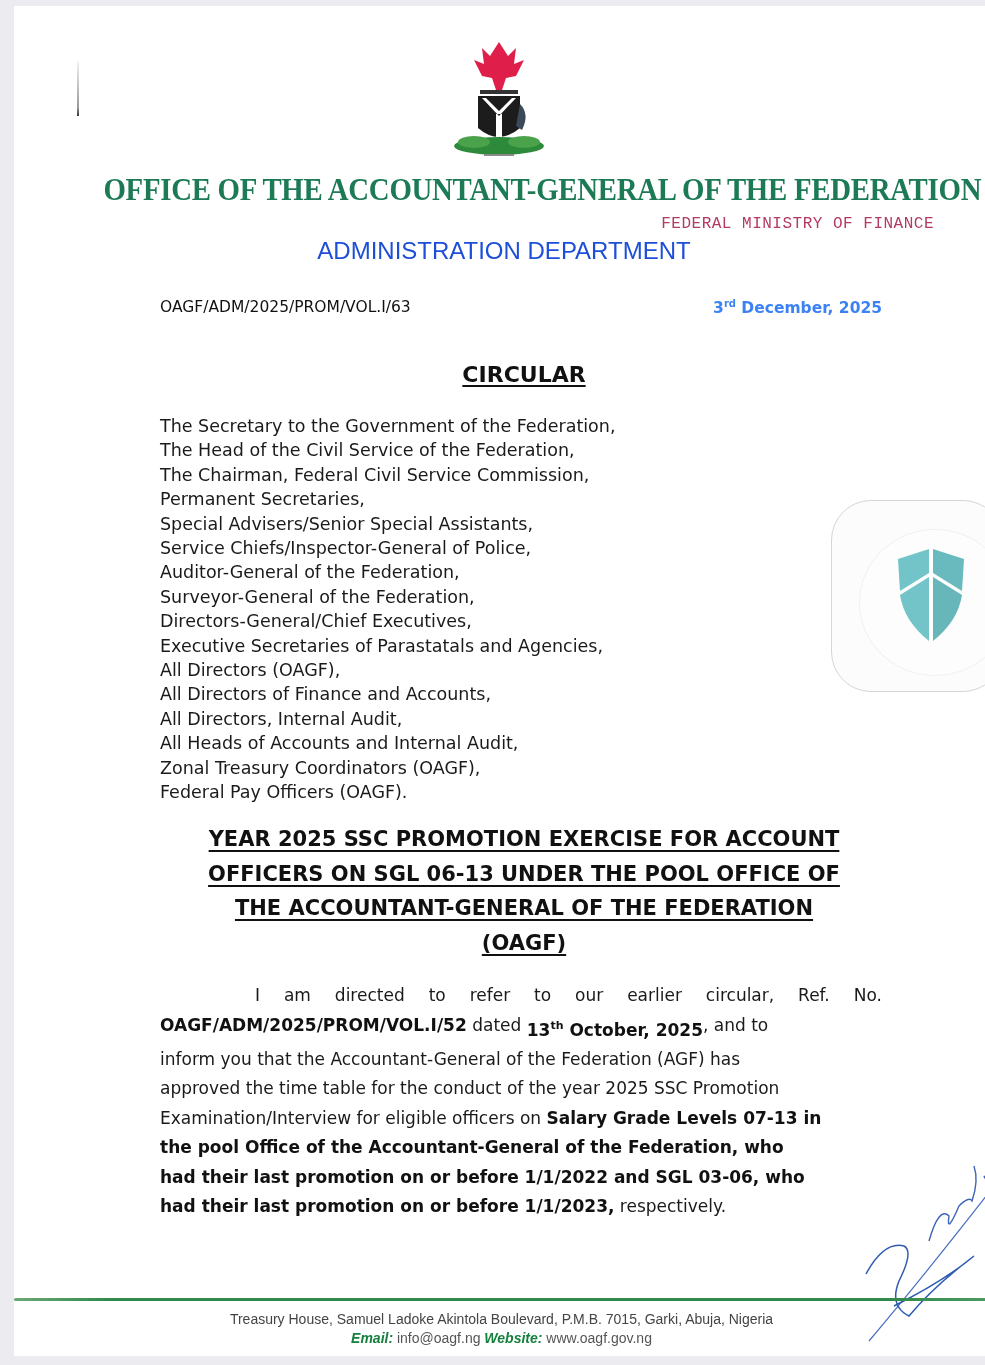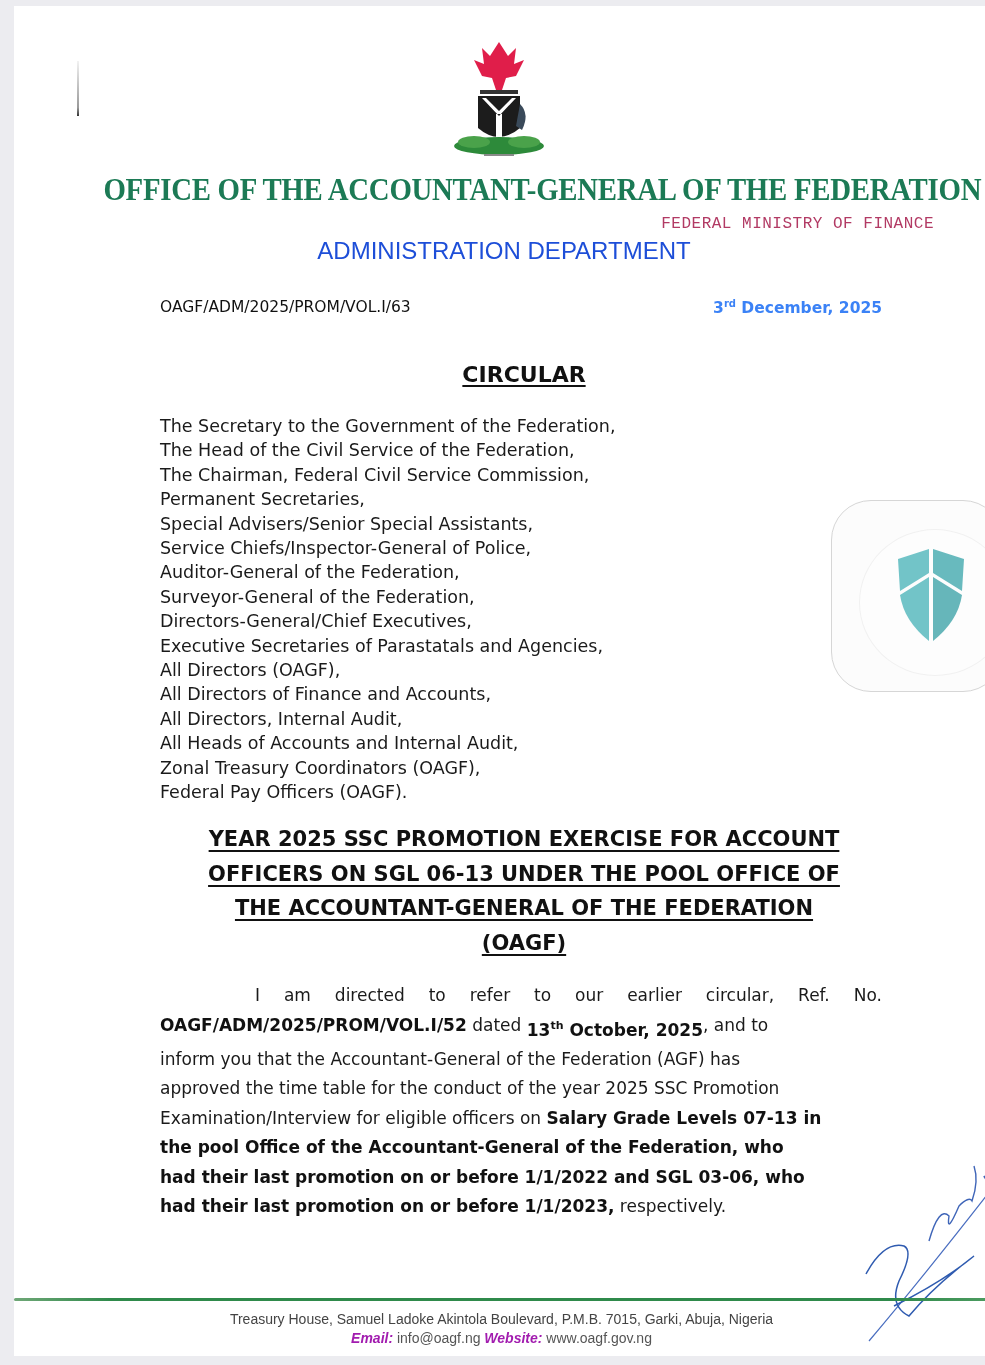--- a/index.html
+++ b/index.html
@@ -83,21 +83,21 @@
     .footer-address {
       position: absolute; left: 0; top: 1305px; width: 975px; text-align: center;
       font-family: "Liberation Sans", sans-serif; font-size: 14px; color: #444;
       white-space: nowrap;
     }
     .footer-contact {
       position: absolute; left: 0; top: 1324px; width: 975px; text-align: center;
       font-family: "Liberation Sans", sans-serif; font-size: 14px; color: #555;
       white-space: nowrap;
     }
-    .footer-contact b { font-style: italic; color: #a21caf; }
+    .footer-contact b { font-style: italic; color: #15803d; }
     .overlay-widget {
       position: absolute; left: 831px; top: 500px; width: 170px; height: 190px;
       border: 1.5px solid #d6d6d6; border-radius: 40px; background: rgba(252,252,252,0.96);
     }
     .overlay-widget .inner-circle {
       position: absolute; left: 27px; top: 28px; width: 150px; height: 145px; border-radius: 50%;
       border: 1px solid #f1f1f1; background: #fdfdfd;
     }
     .overlay-widget svg { position: absolute; left: 62px; top: 48px; }
   </style>

